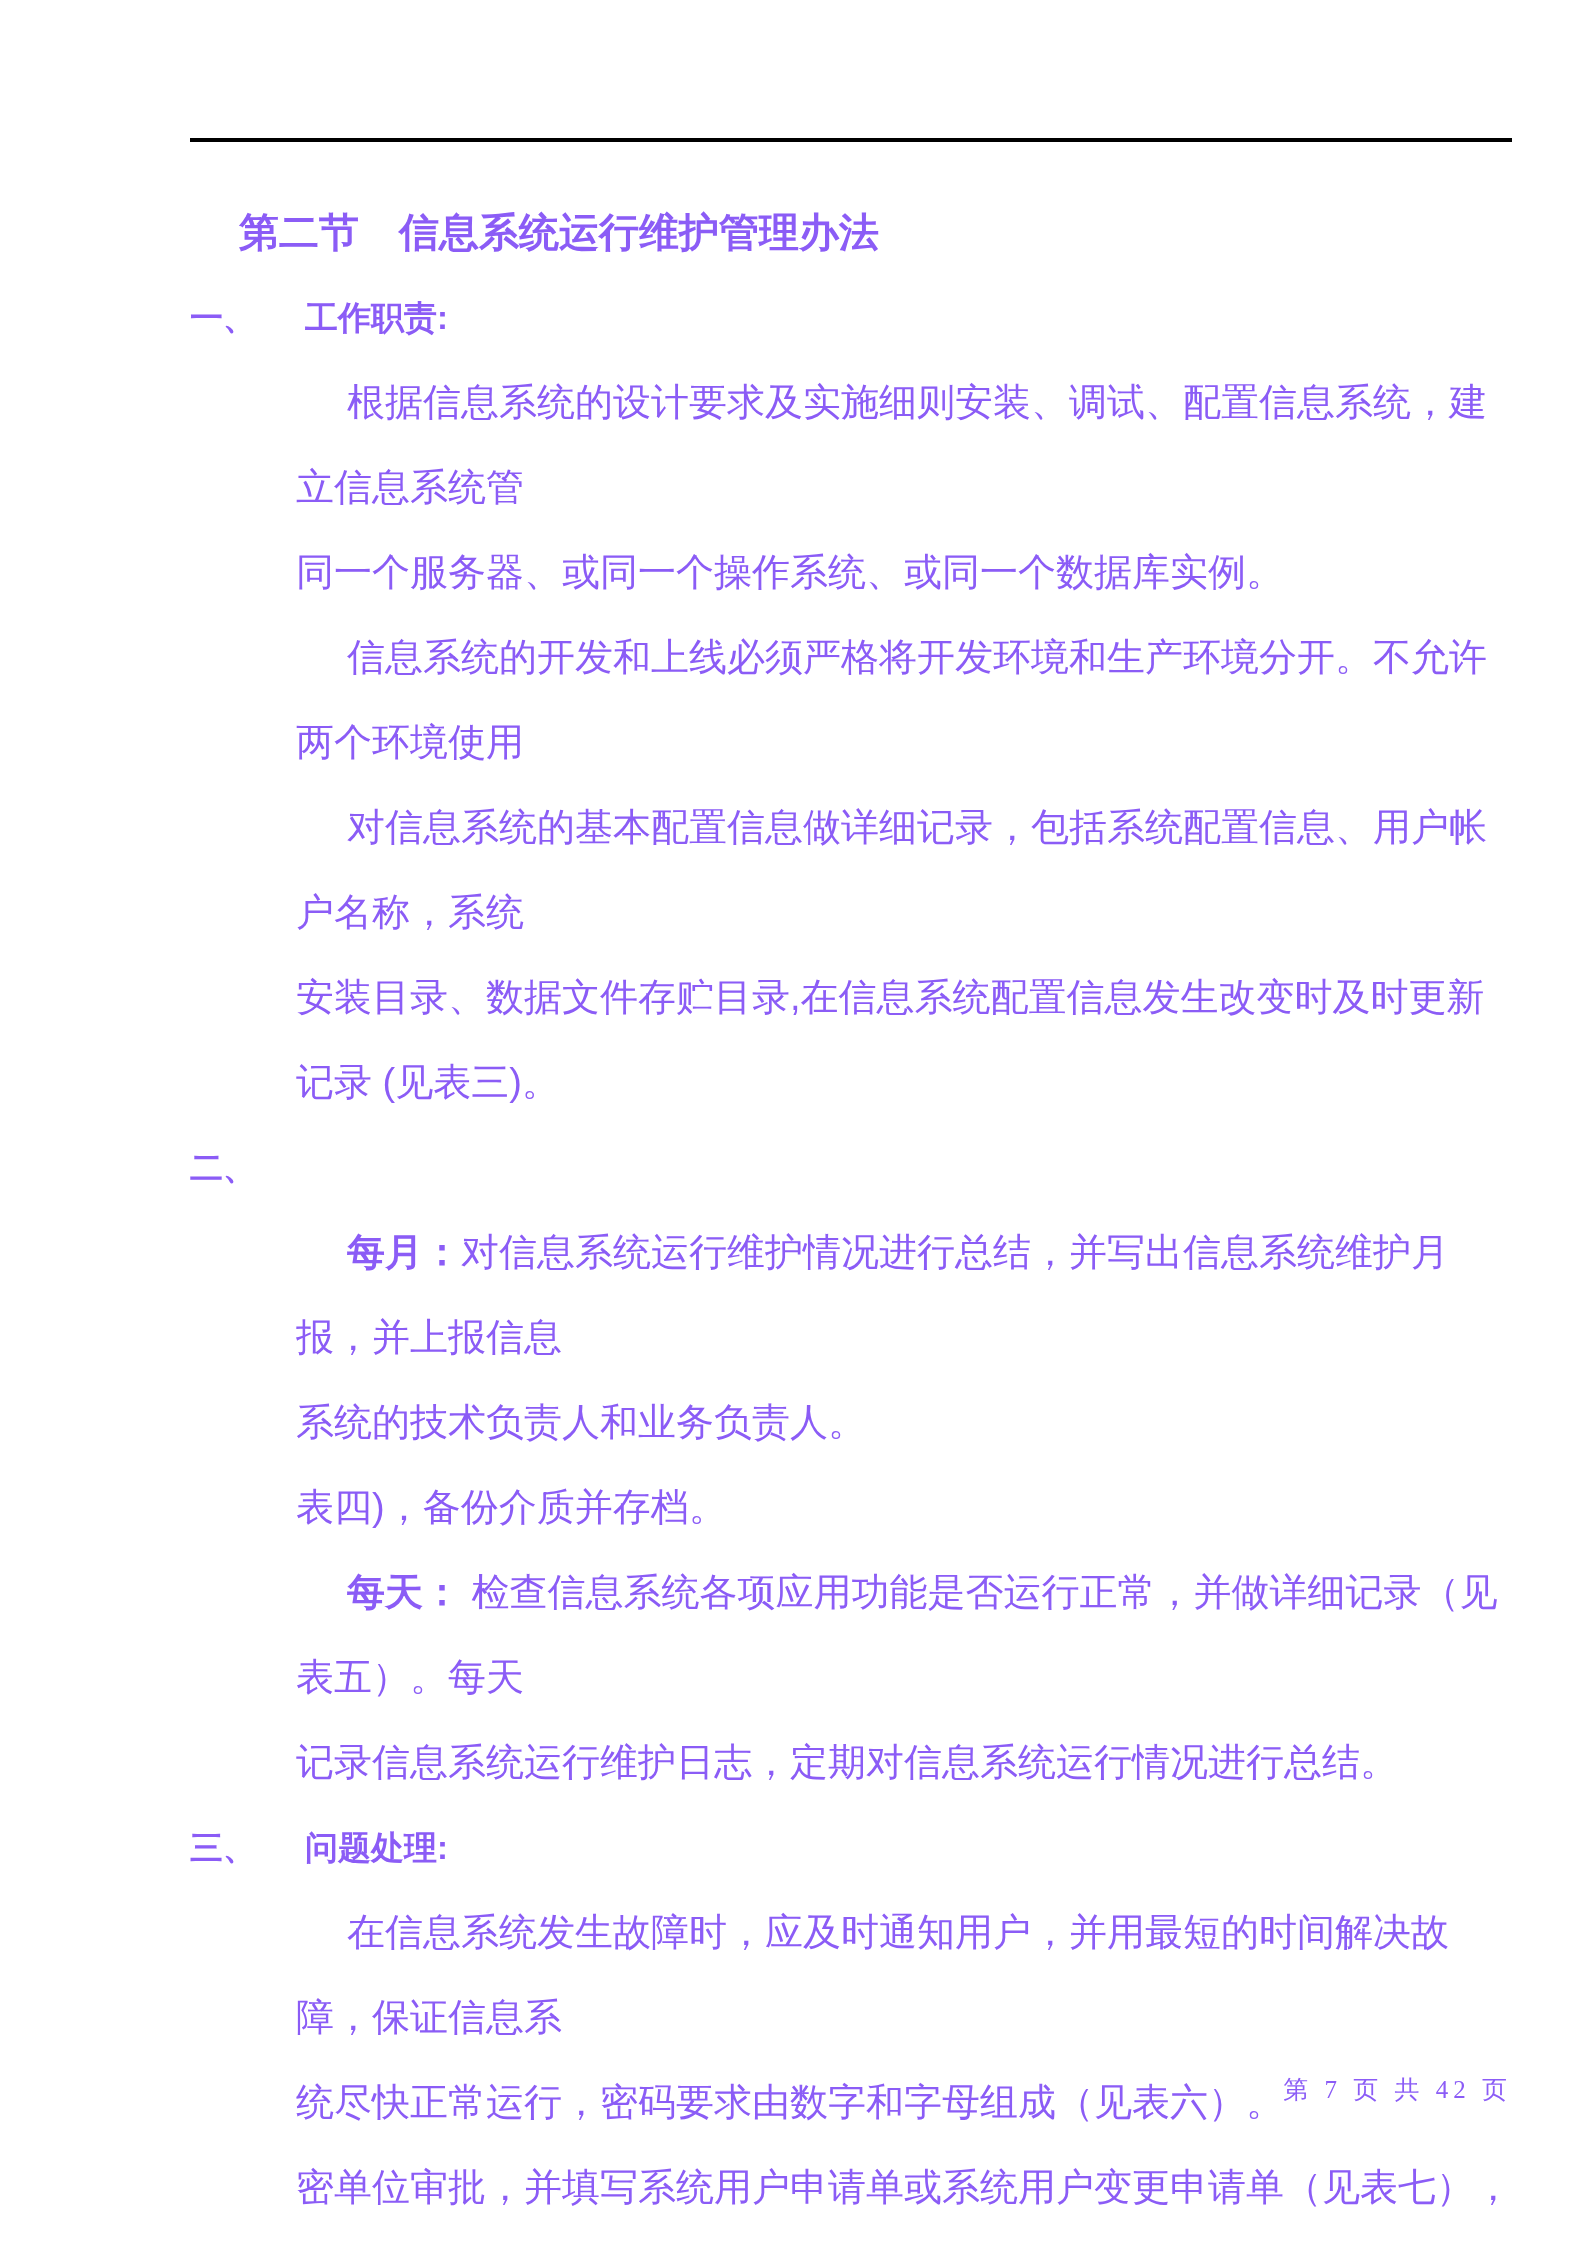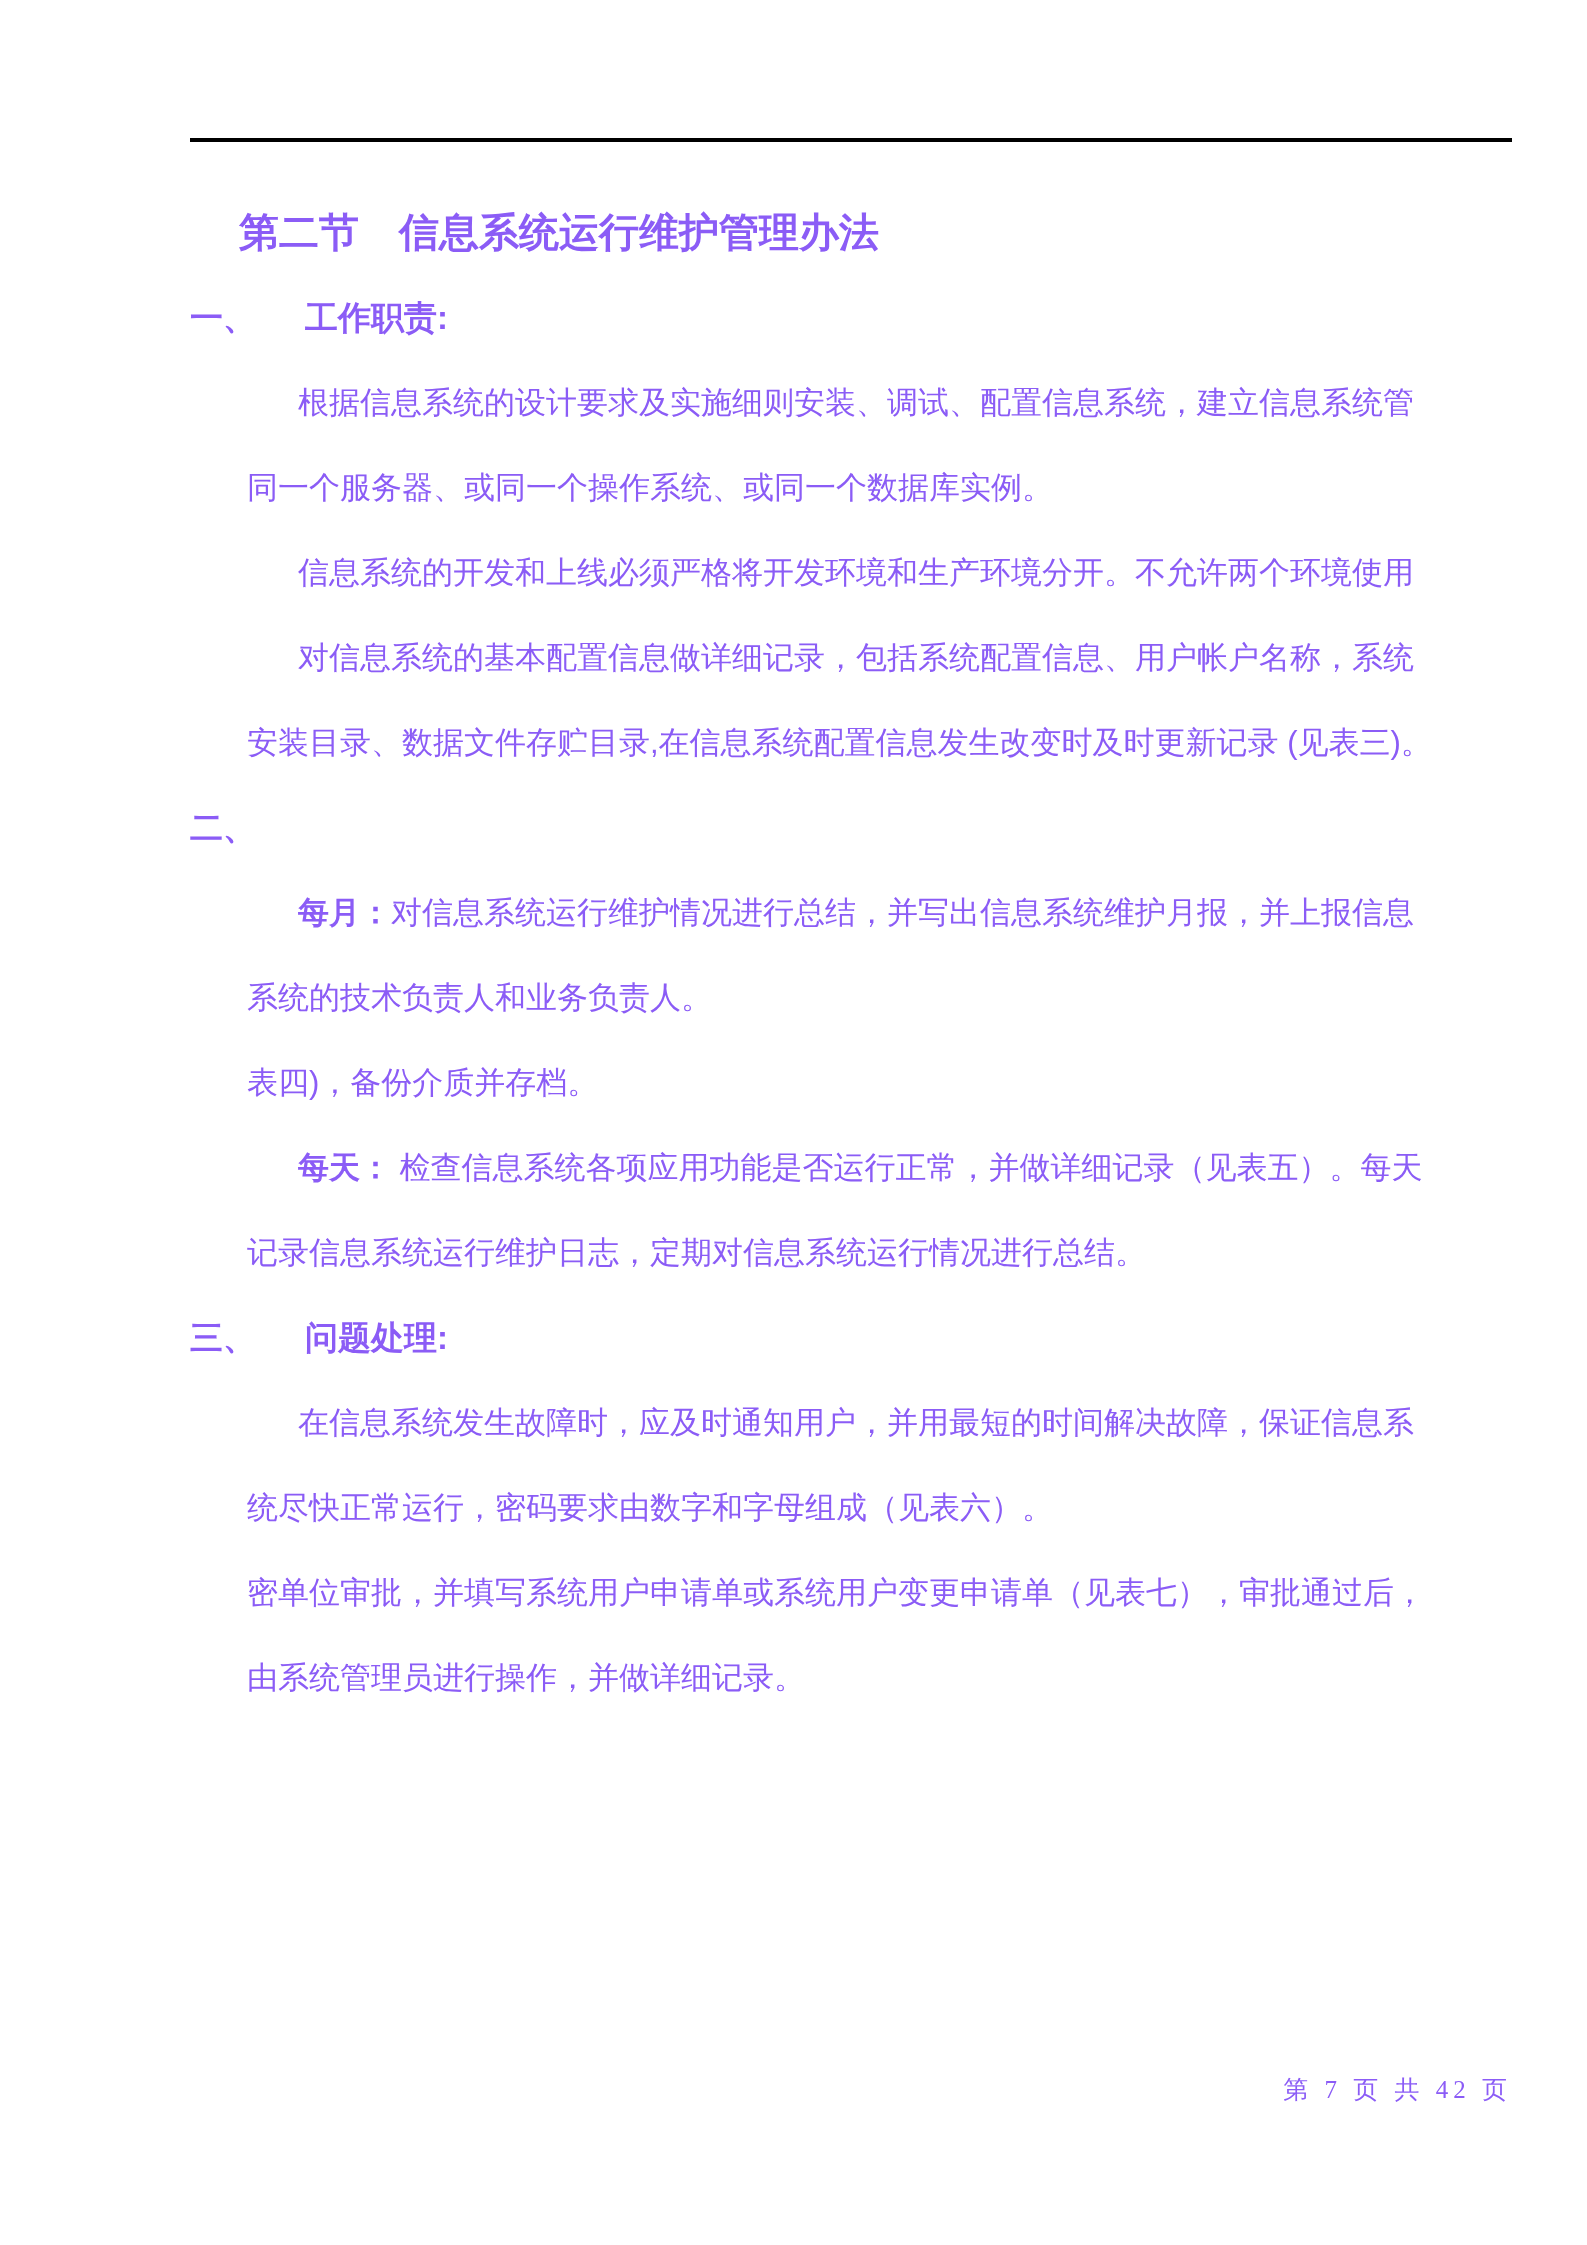--- a/index.html
+++ b/index.html
@@ -34,22 +34,22 @@
     white-space: pre-wrap;
   }
   .sec-head {
     display: flex;
     font-size: 33px;
     font-weight: 700;
     line-height: 85px;
   }
   .sec-head .marker { width: 115px; flex: 0 0 115px; }
   .body-block {
-    margin-left: 57px;
-    font-size: 31px;
+    margin-left: 106px;
+    font-size: 38px;
     line-height: 85px;
   }
   .line { white-space: pre-wrap; }
   .line.first { text-indent: 51px; }
   .b { font-weight: 700; }
   .page-footer {
     position: absolute;
     left: 190px;
     top: 2062px;
     width: 1322px;

